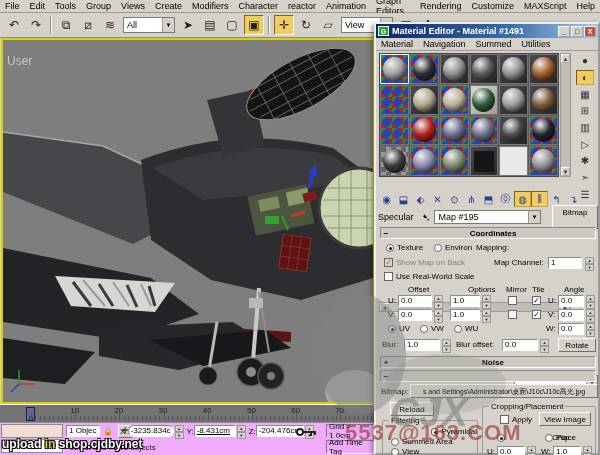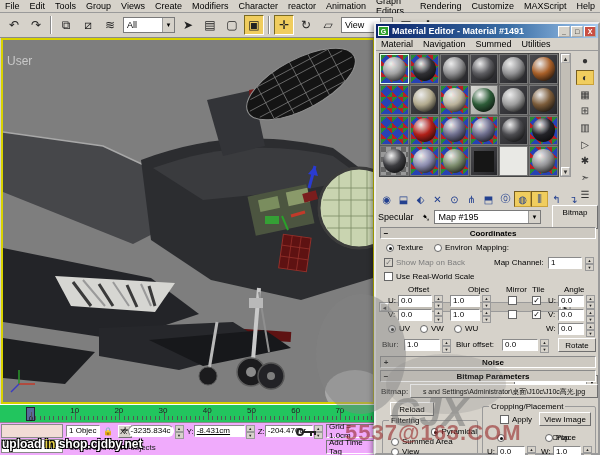--- a/index.html
+++ b/index.html
@@ -17,21 +17,21 @@
   #toolbar{left:0;top:13px;width:600px;height:25px;background:#d6d2ca;display:flex;align-items:center;padding-left:3px;border-bottom:1px solid #8a8a8a;}
   .tb-btn{width:20px;height:20px;margin:0 1px;display:flex;align-items:center;justify-content:center;font-size:12px;color:#222;}
   .tb-btn.hl{background:#f0cd5e;border-top:1px solid #7a6a20;border-left:1px solid #7a6a20;border-right:1px solid #fff;border-bottom:1px solid #fff;}
   .tb-sep{width:2px;height:18px;margin:0 3px;border-left:1px solid #8a8a8a;border-right:1px solid #fff;}
   .tb-dd{height:16px;background:#fff;border:1px solid #7a7a7a;font-size:9px;display:flex;align-items:center;padding-left:3px;margin:0 2px;position:relative;}
   .dd-arrow{width:12px;height:100%;margin-left:auto;background:#d6d2ca;border-left:1px solid #9a9a9a;font-size:6px;display:flex;align-items:center;justify-content:center;}
   
   #viewport{left:1px;top:38px;width:374px;height:366px;background:#7e7e7e;border:2px solid #d8d200;}
   #vp-label{left:4px;top:14px;color:#c9c9c9;font-size:12px;}
   
-  #ruler{left:0;top:404px;width:375px;height:19px;background:#22c55e;border-top:1px solid #fff;border-bottom:1px solid #8a8a8a;}
+  #ruler{left:0;top:404px;width:375px;height:19px;background:#737373;border-top:1px solid #fff;border-bottom:1px solid #8a8a8a;}
   .tick{position:absolute;bottom:2px;width:1px;background:#555;}
   .tick-label{position:absolute;top:1px;font-size:8px;color:#222;}
   #time-slider{left:26px;top:2px;width:9px;height:14px;background:#5a6a9a;border:1px solid #223;}
   #slider-zero{left:29px;top:10px;font-size:7px;color:#111;}
   #trackbar-icon{left:2px;top:406px;font-size:10px;color:#333;}
   #statusbar{left:0;top:423px;width:375px;height:32px;background:#f0abfc;font-size:8px;}
   #listener{left:1px;top:1px;width:62px;height:14px;background:#f2dcd6;border:1px solid #8a8a8a;}
   #listener2{left:1px;top:16px;width:62px;height:14px;background:#fff;border:1px solid #8a8a8a;}
   .sb-box{position:absolute;height:14px;display:flex;align-items:center;}
   .spin{width:9px;height:12px;display:inline-flex;flex-direction:column;margin-left:1px;}
@@ -310,21 +310,21 @@
     <div class="raised" style="width:14px;height:13px;font-size:8px;text-align:center;margin-left:2px;">✛</div>
   </div>
   <div class="sb-box" style="left:120px;top:1px;">
     <span>X:</span>
     <div class="field" style="width:46px;border-radius:6px;">-3235.834c</div>
     <div class="spin">
         <span>▲</span>
         <span>▼</span>
       </div>
     <span style="margin-left:3px;">Y:</span>
-    <div class="field" style="width:51px;text-decoration:underline;">-8.431cm</div>
+    <div class="field" style="width:42px;text-decoration:underline;">-8.431cm</div>
     <div class="spin">
         <span>▲</span>
         <span>▼</span>
       </div>
     <span style="margin-left:3px;">Z:</span>
     <div class="field" style="width:48px;">-204.476cr</div>
     <div class="spin">
         <span>▲</span>
         <span>▼</span>
       </div>
@@ -497,21 +497,21 @@
   <div class="spin abs" style="left:208px;top:233px;">
       <span>▲</span>
       <span>▼</span>
     </div>
   <div class="ctl" style="left:8px;top:248px;">
     <span class="check"></span>
       <span>Use Real-World Scale</span>
   </div>
 
   <div class="ctl" style="left:32px;top:261px;">Offset</div>
-  <div class="ctl" style="left:92px;top:261px;">Objec</div>
+  <div class="ctl" style="left:92px;top:261px;">Options</div>
   <div class="ctl" style="left:130px;top:261px;">Mirror</div>
   <div class="ctl" style="left:156px;top:261px;text-align:center;">Tile</div>
   <div class="ctl" style="left:188px;top:261px;">Angle</div>
 
   <div class="ctl" style="left:12px;top:272px;">U:</div>
   <div class="field abs" style="left:22px;top:271px;width:34px;height:12px;">0.0</div>
   <div class="spin abs" style="left:57px;top:271px;">
       <span>▲</span>
       <span>▼</span>
     </div>
@@ -581,21 +581,20 @@
       <span>▼</span>
     </div>
   <div class="btn abs" style="left:182px;top:314px;width:38px;height:14px;line-height:13px;">Rotate</div>
 
   <div class="rollout" style="top:332px;">
     <span class="pm">+</span>
     <span class="rtitle">Noise</span>
   </div>
   <div class="rollout" style="top:346px;">
     <span class="pm">−</span>
-    <span class="rtitle">Bitmap Parameters</span>
   </div>
   <div class="ctl" style="left:5px;top:363px;">Bitmap:</div>
   <div class="btn abs" style="left:34px;top:360px;width:188px;height:14px;line-height:13px;font-size:7px;overflow:hidden;white-space:nowrap;">s and Settings\Administrator\桌面\J10c\J10c高光.jpg</div>
 
   <div class="btn abs" style="left:14px;top:378px;width:44px;height:14px;line-height:13px;">Reload</div>
 
   <div class="grp" style="left:6px;top:396px;width:96px;height:40px;">
     <span class="grp-label">Filtering</span>
     <div id="filtering-radios" style="padding:6px 0 0 8px;">
         <div class="ctl" style="position: relative; margin-bottom: 1px; padding-left: 40px;">

